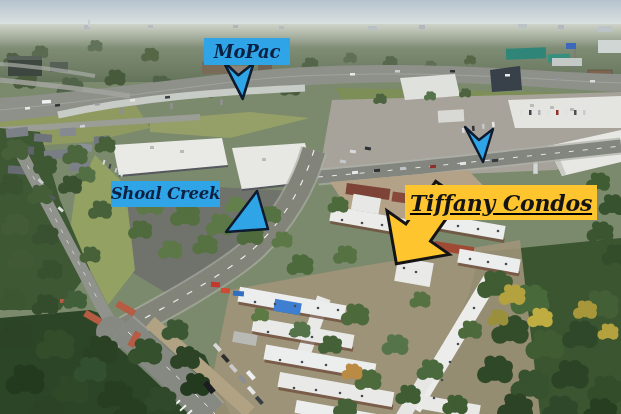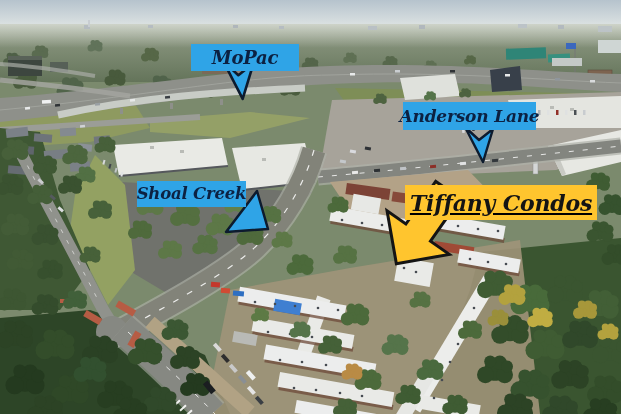--- a/index.html
+++ b/index.html
@@ -2,21 +2,21 @@
 <html><head>
 <meta charset="utf-8">
 <style>
   html,body{margin:0;padding:0;background:#222;}
   .stage{position:relative;width:621px;height:414px;overflow:hidden;
          font-family:"DejaVu Serif",serif;background:#7b8a6d;}
   .stage svg{position:absolute;left:0;top:0;width:621px;height:414px;display:block;}
   .map-label{position:absolute;display:flex;align-items:center;justify-content:center;
              font-weight:bold;font-style:italic;letter-spacing:-0.2px;
              white-space:nowrap;line-height:1;}
-  .lab-mopac   {left:191px;top:38px;width:108px;height:27px;font-size:18px;margin-top:6px;}
+  .lab-mopac   {left:204px;top:38px;width:86px;height:27px;font-size:18px;}
   .lab-anderson{left:403px;top:102px;width:133px;height:28px;font-size:17px;}
   .lab-shoal   {left:111px;top:181px;width:109px;height:26px;font-size:16.5px;}
   .lab-tiffany {left:405px;top:185px;width:192px;height:35px;font-size:22px;}
 </style>
 </head>
 <body>
 
 <div class="stage">
 
 <svg viewBox="0 0 621 414" xmlns="http://www.w3.org/2000/svg">
@@ -419,25 +419,22 @@
   <path d="M257,191 L268,229 L226,232 Z" stroke="#0d1b2e" stroke-width="2.5" stroke-linejoin="round" fill="#2FA4E7"></path>
   <g transform="translate(448,190) rotate(125)">
     <polygon points="0,-15 52,-15 52,-38 90,0 52,38 52,15 0,15" stroke="#141414" stroke-width="3" stroke-linejoin="miter" fill="#FFC52E"></polygon>
   </g>
 </svg>
 
 <div class="map-label lab-mopac" style="background-color: rgb(47, 164, 231);">
   <span style="color: rgb(12, 33, 66);">MoPac</span>
 </div>
 
-<div class="map-label lab-anderson" style="background-color: rgb(47, 164, 231);">
-  <span style="color: rgb(12, 33, 66);">Anderson Lane</span>
-</div>
-
-<div class="map-label lab-shoal" style="background-color: rgb(47, 164, 231); margin-left: 26px;">
+
+<div class="map-label lab-shoal" style="background-color: rgb(47, 164, 231);">
   <span style="color: rgb(12, 33, 66);">Shoal Creek</span>
 </div>
 
 <div class="map-label lab-tiffany" style="background-color: rgb(255, 197, 46); text-decoration: underline;">
   <span style="color: rgb(20, 20, 20);">Tiffany Condos</span>
 </div>
 
 </div>
 
 </body></html>

